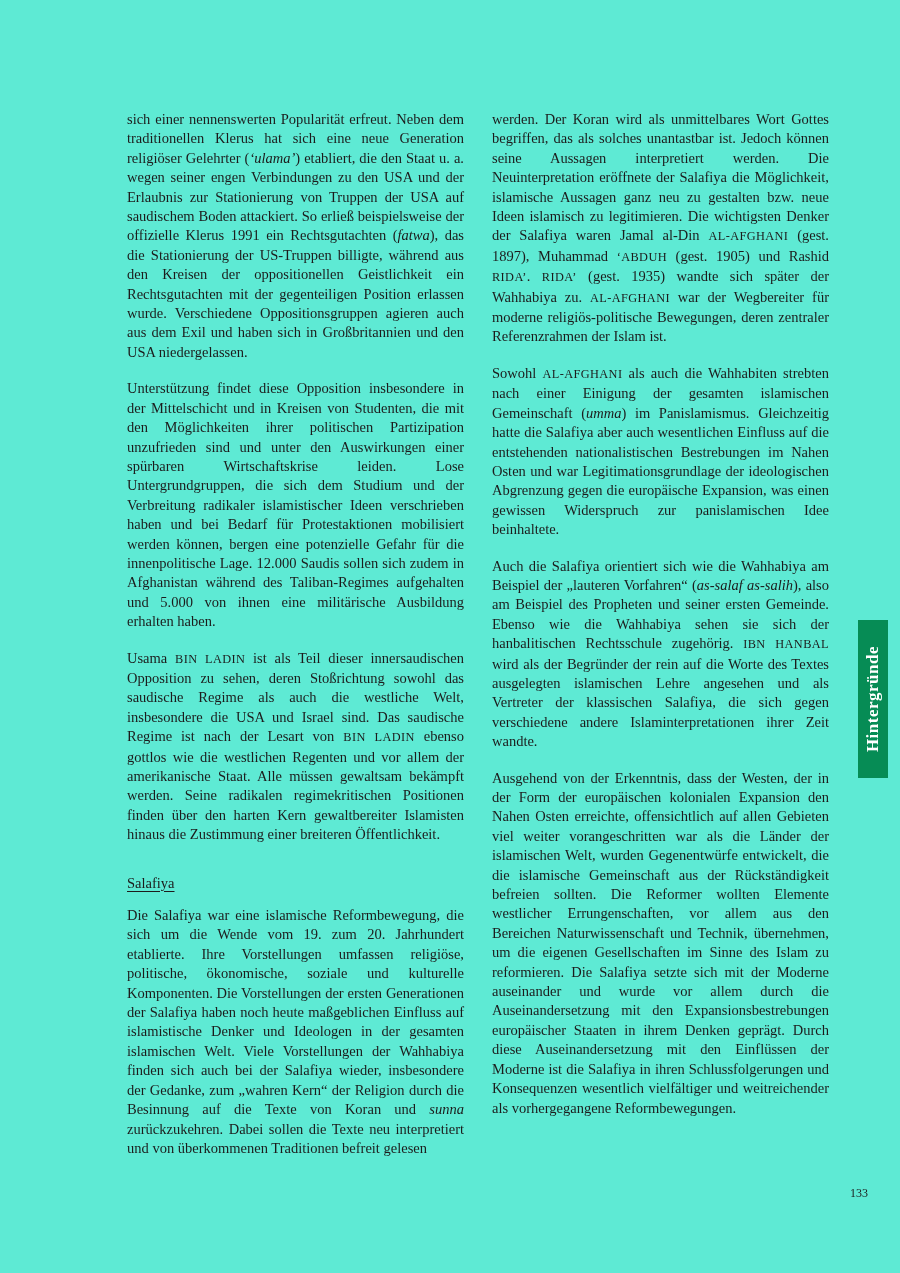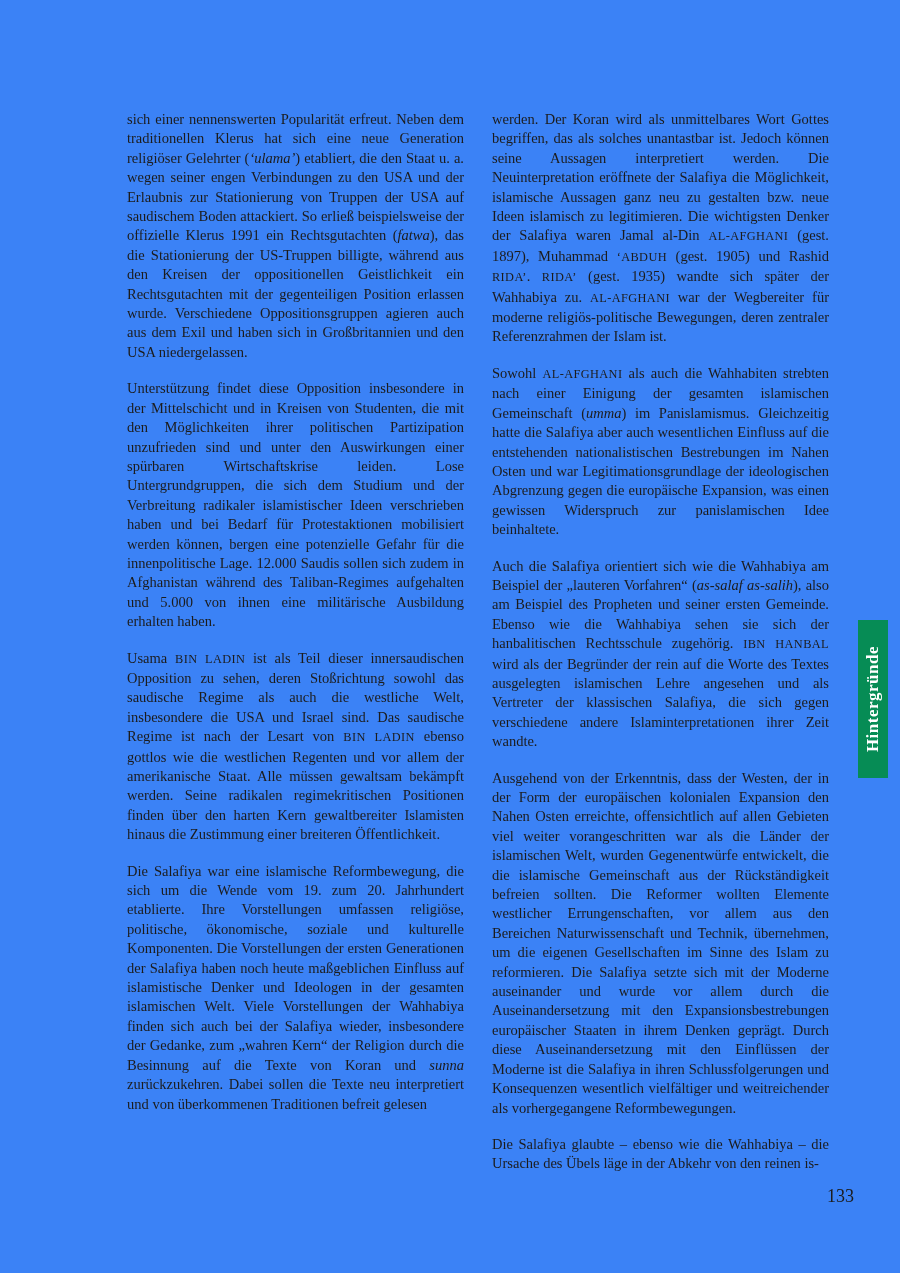--- a/index.html
+++ b/index.html
@@ -43,39 +43,39 @@
   .side-tab-label {
     writing-mode: vertical-rl;
     transform: rotate(180deg);
     font-weight: bold;
     font-size: 17px;
     letter-spacing: 0.5px;
     white-space: nowrap;
   }
   .page-number {
     position: absolute;
-    left: 827px;
+    left: 850px;
     top: 1186px;
-    font-size: 18px;
+    font-size: 12px;
   }
 </style>
 </head>
 <body>
 
-<div class="page" style="background: #3b82f6; color: rgb(28, 28, 28);">
+<div class="page" style="background: #5eead4; color: rgb(28, 28, 28);">
   <div class="column column-left">
       <p class="para"><span>sich einer nennenswerten Popularität erfreut. Neben dem traditionellen Klerus hat sich eine neue Generation religiöser Gelehrter (</span><span class="seg-italic">‘ulama’</span><span>) etabliert, die den Staat u. a. wegen seiner engen Verbindungen zu den USA und der Erlaubnis zur Stationierung von Truppen der USA auf saudischem Boden attackiert. So erließ beispielsweise der offizielle Klerus 1991 ein Rechtsgutachten (</span><span class="seg-italic">fatwa</span><span>), das die Stationierung der US-Truppen billigte, während aus den Kreisen der oppositionellen Geistlichkeit ein Rechtsgutachten mit der gegenteiligen Position erlassen wurde. Verschiedene Oppositionsgruppen agieren auch aus dem Exil und haben sich in Großbritannien und den USA niedergelassen.</span></p>
       <p class="para"><span>Unterstützung findet diese Opposition insbesondere in der Mittelschicht und in Kreisen von Studenten, die mit den Möglichkeiten ihrer politischen Partizipation unzufrieden sind und unter den Auswirkungen einer spürbaren Wirtschaftskrise leiden. Lose Untergrundgruppen, die sich dem Studium und der Verbreitung radikaler islamistischer Ideen verschrieben haben und bei Bedarf für Protestaktionen mobilisiert werden können, bergen eine potenzielle Gefahr für die innenpolitische Lage. 12.000 Saudis sollen sich zudem in Afghanistan während des Taliban-Regimes aufgehalten und 5.000 von ihnen eine militärische Ausbildung erhalten haben.</span></p>
       <p class="para"><span>Usama </span><span class="seg-caps">BIN LADIN</span><span> ist als Teil dieser innersaudischen Opposition zu sehen, deren Stoßrichtung sowohl das saudische Regime als auch die westliche Welt, insbesondere die USA und Israel sind. Das saudische Regime ist nach der Lesart von </span><span class="seg-caps">BIN LADIN</span><span> ebenso gottlos wie die westlichen Regenten und vor allem der amerikanische Staat. Alle müssen gewaltsam bekämpft werden. Seine radikalen regimekritischen Positionen finden über den harten Kern gewaltbereiter Islamisten hinaus die Zustimmung einer breiteren Öffentlichkeit.</span></p>
+      <div class="heading">Salafiya</div>
       <p class="para"><span>Die Salafiya war eine islamische Reformbewegung, die sich um die Wende vom 19. zum 20. Jahrhundert etablierte. Ihre Vorstellungen umfassen religiöse, politische, ökonomische, soziale und kulturelle Komponenten. Die Vorstellungen der ersten Generationen der Salafiya haben noch heute maßgeblichen Einfluss auf islamistische Denker und Ideologen in der gesamten islamischen Welt. Viele Vorstellungen der Wahhabiya finden sich auch bei der Salafiya wieder, insbesondere der Gedanke, zum „wahren Kern“ der Religion durch die Besinnung auf die Texte von Koran und </span><span class="seg-italic">sunna</span><span> zurückzukehren. Dabei sollen die Texte neu interpretiert und von überkommenen Traditionen befreit gelesen</span></p>
     </div>
   <div class="column column-right">
       <p class="para"><span>werden. Der Koran wird als unmittelbares Wort Gottes begriffen, das als solches unantastbar ist. Jedoch können seine Aussagen interpretiert werden. Die Neuinterpretation eröffnete der Salafiya die Möglichkeit, islamische Aussagen ganz neu zu gestalten bzw. neue Ideen islamisch zu legitimieren. Die wichtigsten Denker der Salafiya waren Jamal al-Din </span><span class="seg-caps">AL-AFGHANI</span><span> (gest. 1897), Muhammad </span><span class="seg-caps">‘ABDUH</span><span> (gest. 1905) und Rashid </span><span class="seg-caps">RIDA’</span><span>. </span><span class="seg-caps">RIDA’</span><span> (gest. 1935) wandte sich später der Wahhabiya zu. </span><span class="seg-caps">AL-AFGHANI</span><span> war der Wegbereiter für moderne religiös-politische Bewegungen, deren zentraler Referenzrahmen der Islam ist.</span></p>
       <p class="para"><span>Sowohl </span><span class="seg-caps">AL-AFGHANI</span><span> als auch die Wahhabiten strebten nach einer Einigung der gesamten islamischen Gemeinschaft (</span><span class="seg-italic">umma</span><span>) im Panislamismus. Gleichzeitig hatte die Salafiya aber auch wesentlichen Einfluss auf die entstehenden nationalistischen Bestrebungen im Nahen Osten und war Legitimationsgrundlage der ideologischen Abgrenzung gegen die europäische Expansion, was einen gewissen Widerspruch zur panislamischen Idee beinhaltete.</span></p>
       <p class="para"><span>Auch die Salafiya orientiert sich wie die Wahhabiya am Beispiel der „lauteren Vorfahren“ (</span><span class="seg-italic">as-salaf as-salih</span><span>), also am Beispiel des Propheten und seiner ersten Gemeinde. Ebenso wie die Wahhabiya sehen sie sich der hanbalitischen Rechtsschule zugehörig. </span><span class="seg-caps">IBN HANBAL</span><span> wird als der Begründer der rein auf die Worte des Textes ausgelegten islamischen Lehre angesehen und als Vertreter der klassischen Salafiya, die sich gegen verschiedene andere Islaminterpretationen ihrer Zeit wandte.</span></p>
       <p class="para"><span>Ausgehend von der Erkenntnis, dass der Westen, der in der Form der europäischen kolonialen Expansion den Nahen Osten erreichte, offensichtlich auf allen Gebieten viel weiter vorangeschritten war als die Länder der islamischen Welt, wurden Gegenentwürfe entwickelt, die die islamische Gemeinschaft aus der Rückständigkeit befreien sollten. Die Reformer wollten Elemente westlicher Errungenschaften, vor allem aus den Bereichen Naturwissenschaft und Technik, übernehmen, um die eigenen Gesellschaften im Sinne des Islam zu reformieren. Die Salafiya setzte sich mit der Moderne auseinander und wurde vor allem durch die Auseinandersetzung mit den Expansionsbestrebungen europäischer Staaten in ihrem Denken geprägt. Durch diese Auseinandersetzung mit den Einflüssen der Moderne ist die Salafiya in ihren Schlussfolgerungen und Konsequenzen wesentlich vielfältiger und weitreichender als vorhergegangene Reformbewegungen.</span></p>
-      <p class="para"><span>Die Salafiya glaubte – ebenso wie die Wahhabiya – die Ursache des Übels läge in der Abkehr von den reinen is-</span></p>
     </div>
   <div class="side-tab" style="background: rgb(6, 140, 85); color: rgb(255, 255, 255);">
     <span class="side-tab-label">Hintergründe</span>
   </div>
   <div class="page-number">133</div>
 </div>
 
 </body></html>

